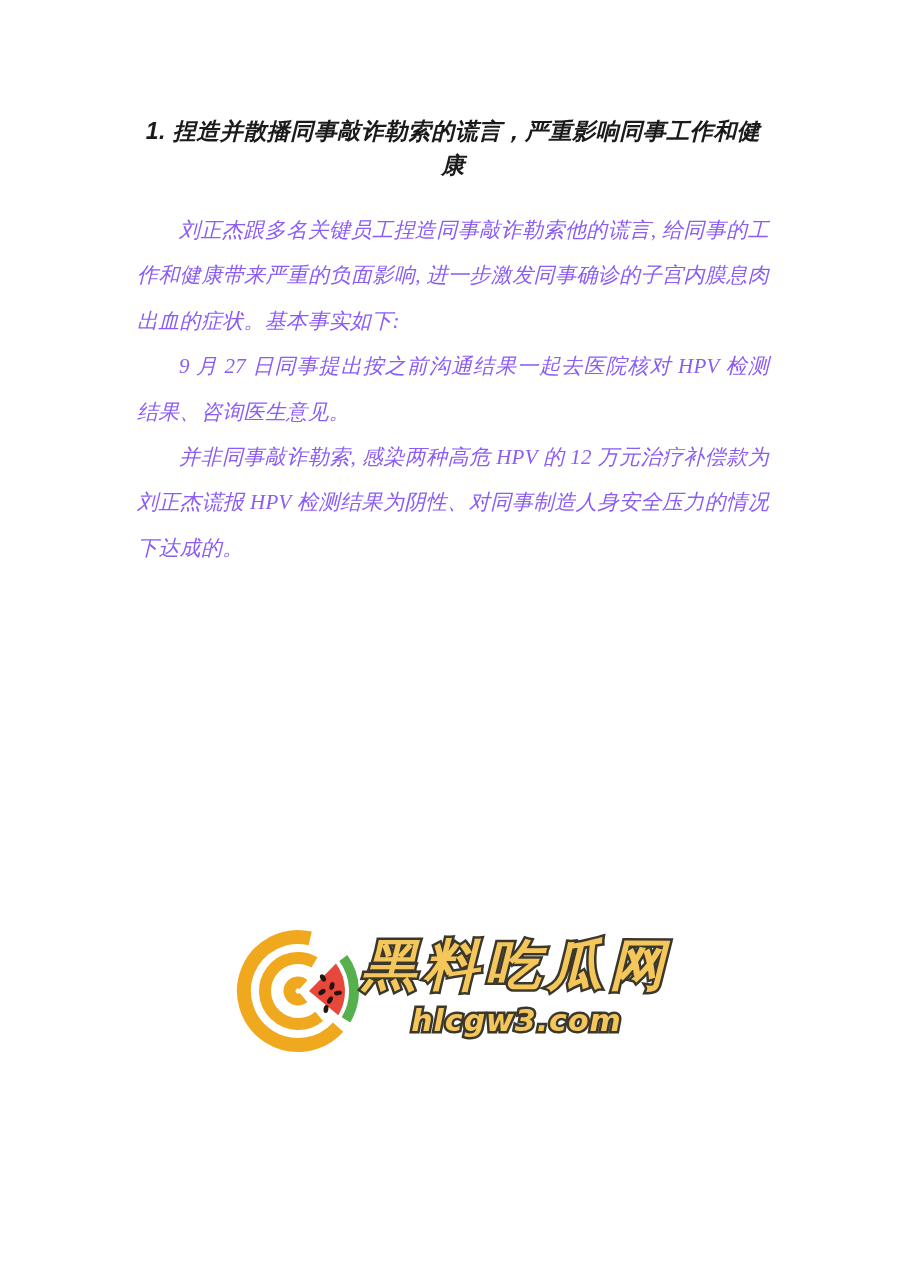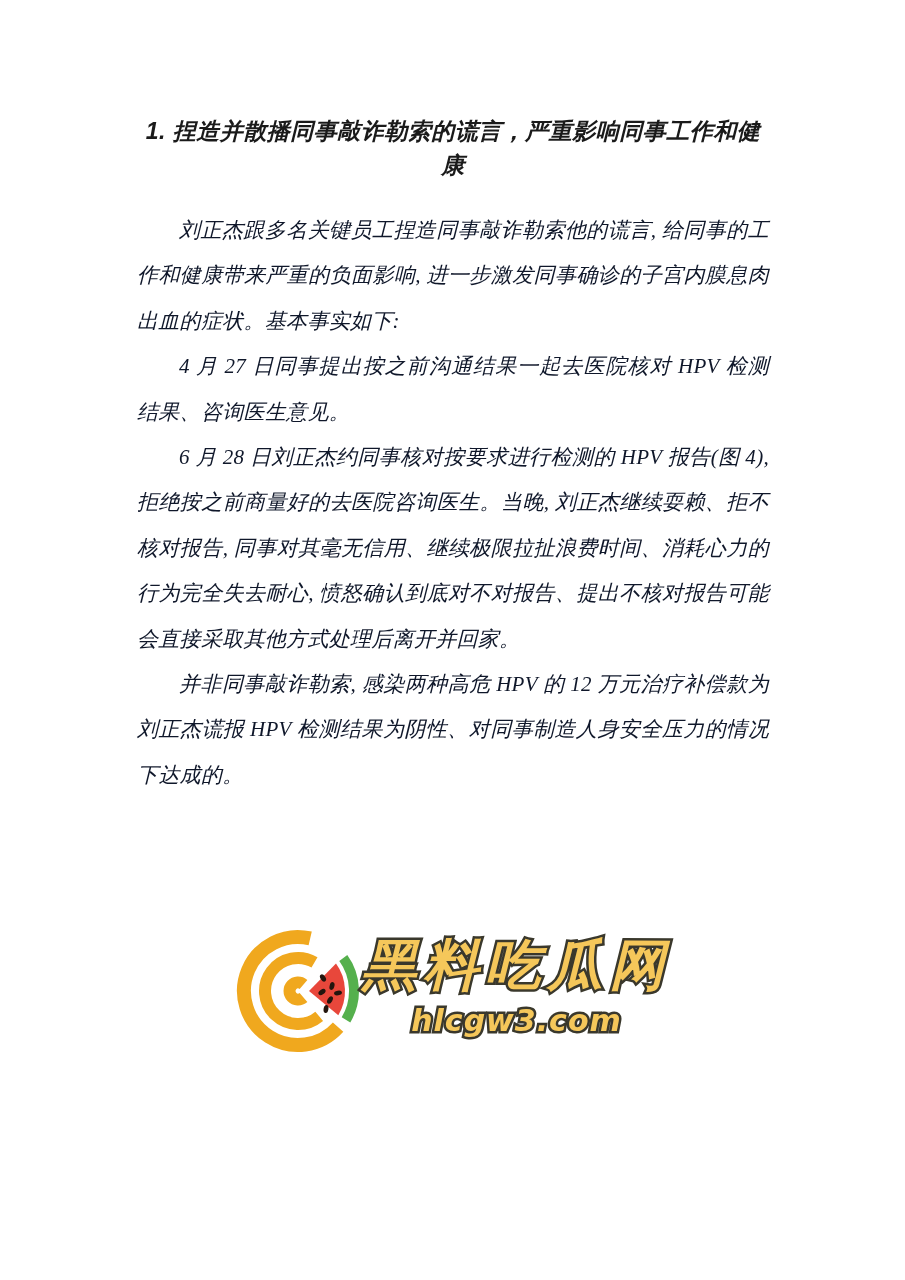--- a/index.html
+++ b/index.html
@@ -29,21 +29,21 @@
     letter-spacing:0.5px;
     margin:0 0 26px 0;
     line-height:34px;
   }
   .doc-para {
     margin:0;
     font-size:21px;
     line-height:45.4px;
     text-align:justify;
     text-indent:2em;
-    color:#0f172a;
+    color:#8b5cf6;
     letter-spacing:0.3px;
   }
   
   .watermark {
     position:absolute;
     top:921px;
     left:0;
     width:100%;
     display:flex;
     justify-content:center;
@@ -71,22 +71,21 @@
 </style>
 </head>
 <body>
 
 <div class="page">
 
   <div class="content">
     <h1 class="doc-heading">1.  捏造并散播同事敲诈勒索的谎言，严重影响同事工作和健康</h1>
 
     <p class="doc-para">刘正杰跟多名关键员工捏造同事敲诈勒索他的谎言, 给同事的工作和健康带来严重的负面影响, 进一步激发同事确诊的子宫内膜息肉出血的症状。基本事实如下:</p>
-    <p class="doc-para">4 月 27 日同事提出按之前沟通结果一起去医院核对 HPV 检测结果、咨询医生意见。</p>
-    <p class="doc-para">6 月 28 日刘正杰约同事核对按要求进行检测的 HPV 报告(图 4), 拒绝按之前商量好的去医院咨询医生。当晚, 刘正杰继续耍赖、拒不核对报告, 同事对其毫无信用、继续极限拉扯浪费时间、消耗心力的行为完全失去耐心, 愤怒确认到底对不对报告、提出不核对报告可能会直接采取其他方式处理后离开并回家。</p>
+    <p class="doc-para">9 月 27 日同事提出按之前沟通结果一起去医院核对 HPV 检测结果、咨询医生意见。</p>
     <p class="doc-para">并非同事敲诈勒索, 感染两种高危 HPV 的 12 万元治疗补偿款为刘正杰谎报 HPV 检测结果为阴性、对同事制造人身安全压力的情况下达成的。</p>
   </div>
 
   <div class="watermark">
 
     <svg class="logo-mark" viewBox="0 0 132 138" xmlns="http://www.w3.org/2000/svg" aria-hidden="true">
 
       <path d="M104.1 106.1 A54 54 0 1 1 76.2 17.4" fill="none" stroke="#F0A81E" stroke-width="14"></path>
 
       <path d="M85.2 95.3 A33 33 0 1 1 80.5 41.4" fill="none" stroke="#F0A81E" stroke-width="12"></path>

